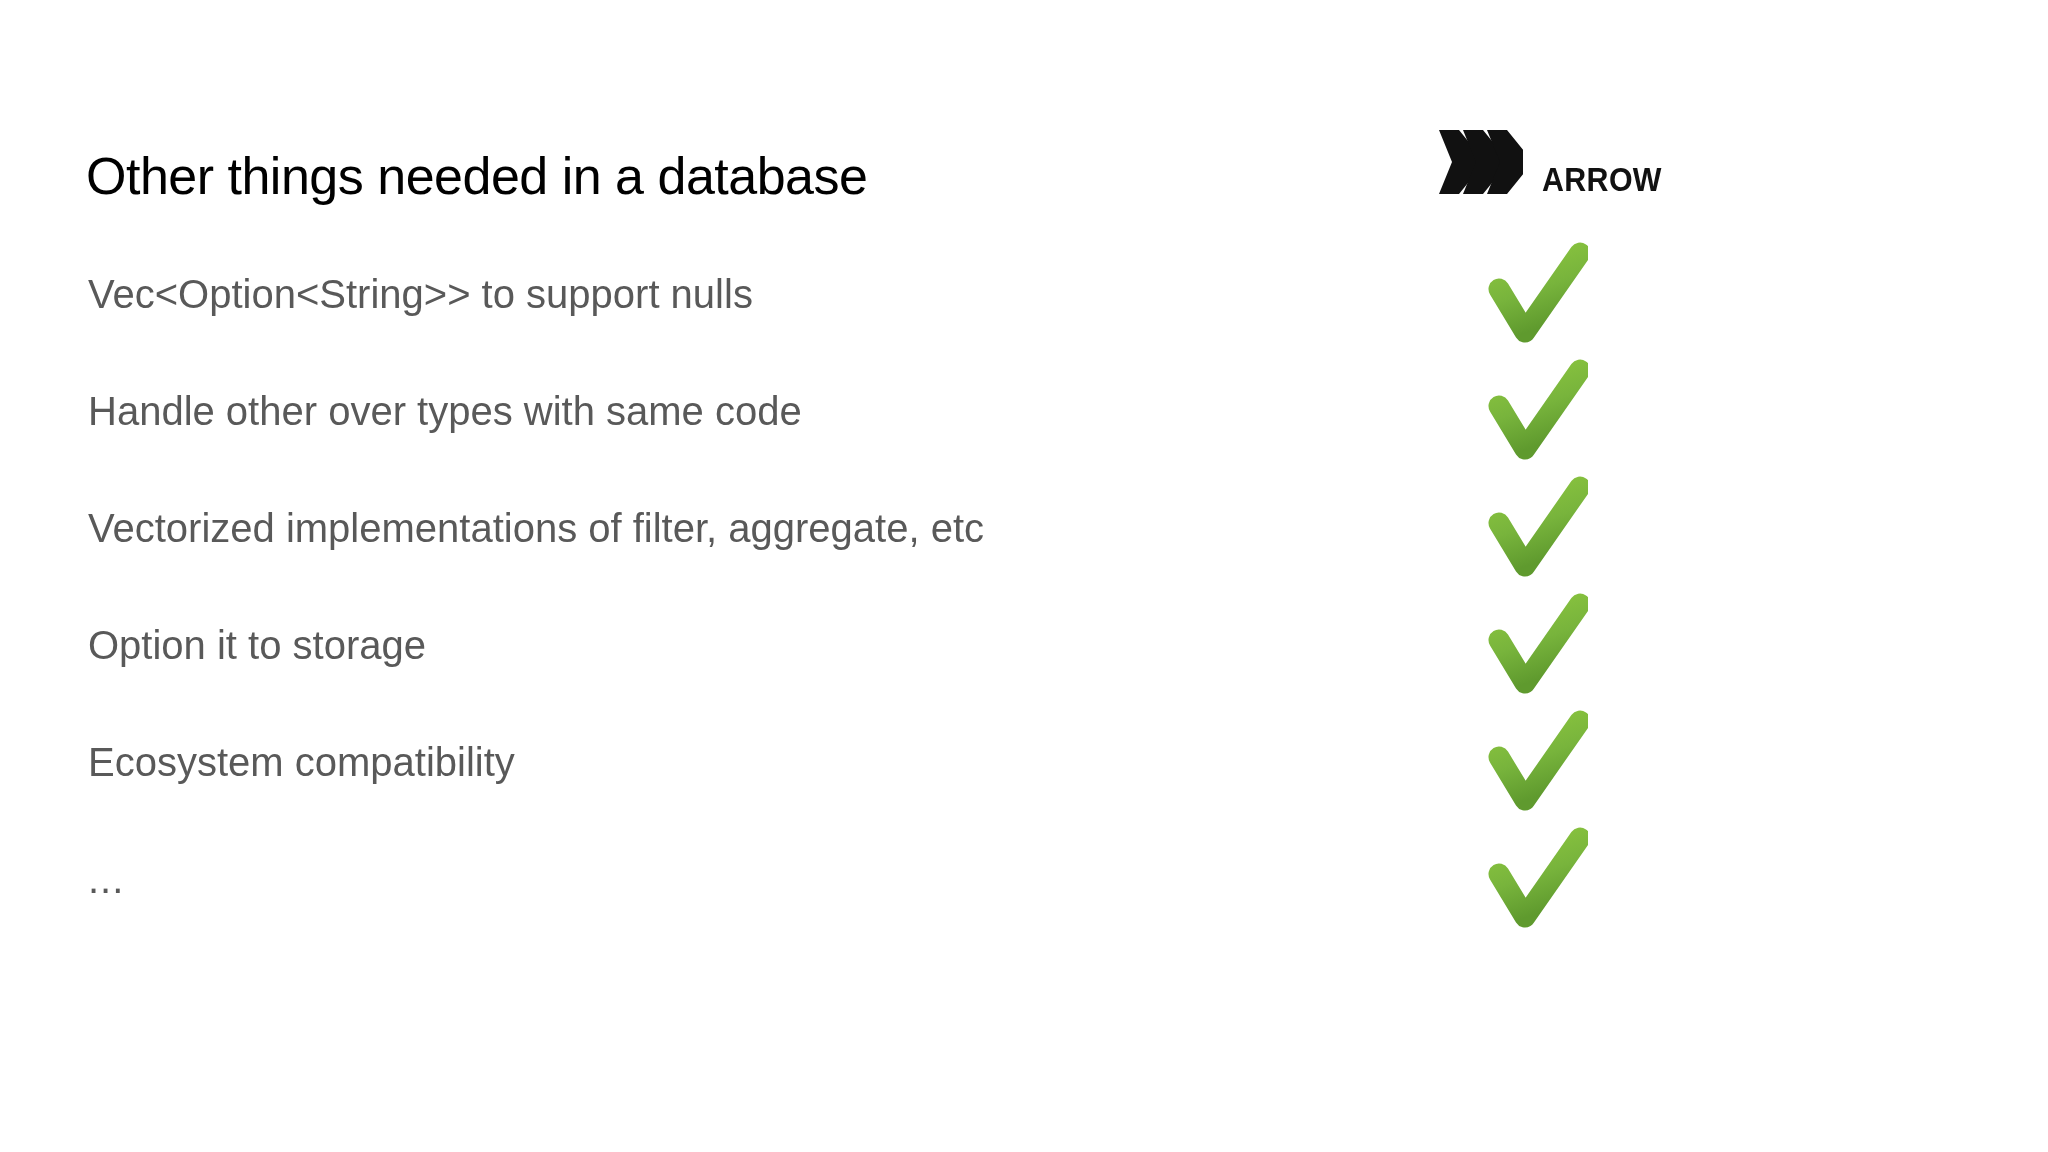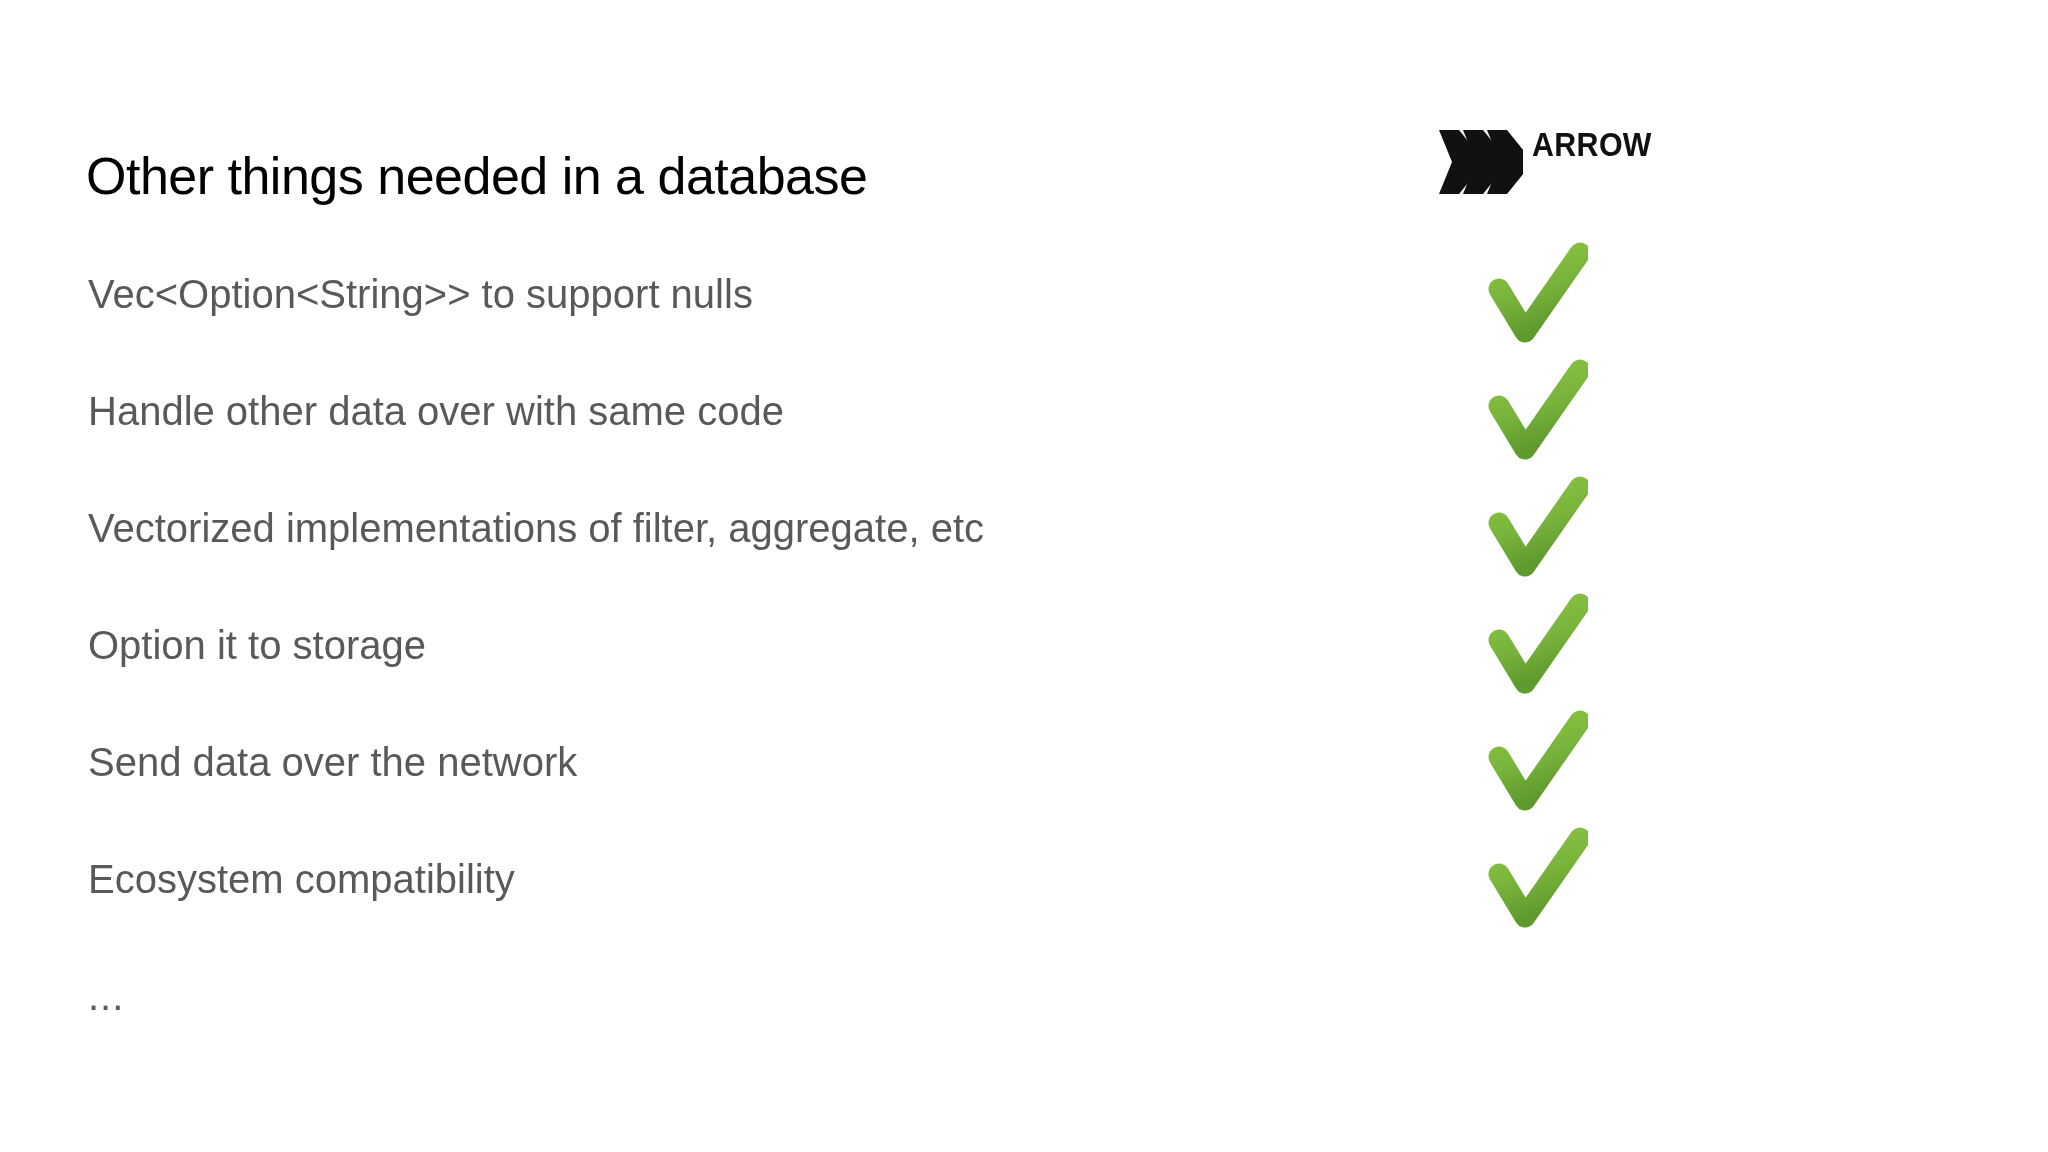--- a/index.html
+++ b/index.html
@@ -31,22 +31,22 @@
     color: #000000;
     letter-spacing: -0.5px;
     white-space: nowrap;
   }
 
   .brand-logo {
     position: absolute;
     left: 1437px;
     top: 128px;
     display: flex;
-    align-items: flex-start;
-    gap: 9px;
+    align-items: flex-end;
+    gap: 19px;
   }
   .brand-chevrons {
     display: block;
     width: 86px;
     height: 68px;
   }
   .brand-wordmark {
     font-size: 33px;
     font-weight: 700;
     color: #111111;
@@ -116,30 +116,27 @@
       </svg>
     </span>
     <span class="brand-wordmark">ARROW</span>
   </div>
 
   <ul class="bullet-list">
     <li class="bullet-row">
       <span class="bullet-text">Vec&lt;Option&lt;String&gt;&gt; to support nulls</span>
     </li>
     <li class="bullet-row">
-      <span class="bullet-text">Handle other data over with same code</span>
+      <span class="bullet-text">Handle other over types with same code</span>
     </li>
     <li class="bullet-row">
       <span class="bullet-text">Vectorized implementations of filter, aggregate, etc</span>
     </li>
     <li class="bullet-row">
       <span class="bullet-text">Option it to storage</span>
-    </li>
-    <li class="bullet-row">
-      <span class="bullet-text">Send data over the network</span>
     </li>
     <li class="bullet-row">
       <span class="bullet-text">Ecosystem compatibility</span>
     </li>
     <li class="bullet-row">
       <span class="bullet-text ellipsis">...</span>
     </li>
   </ul>
 
   <div class="check-column">

